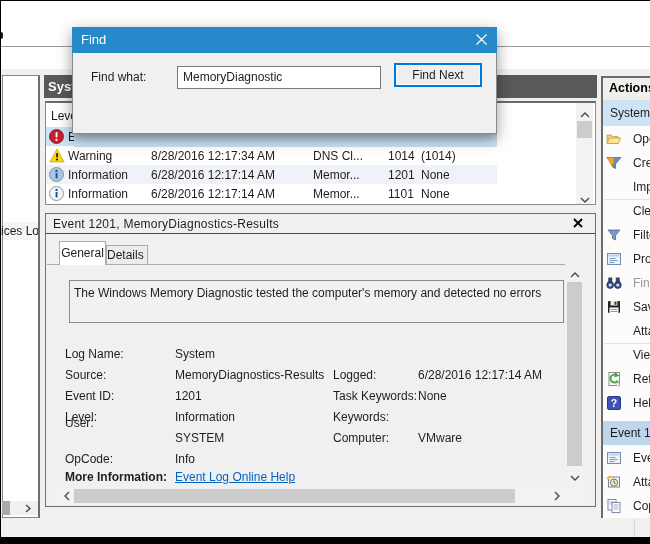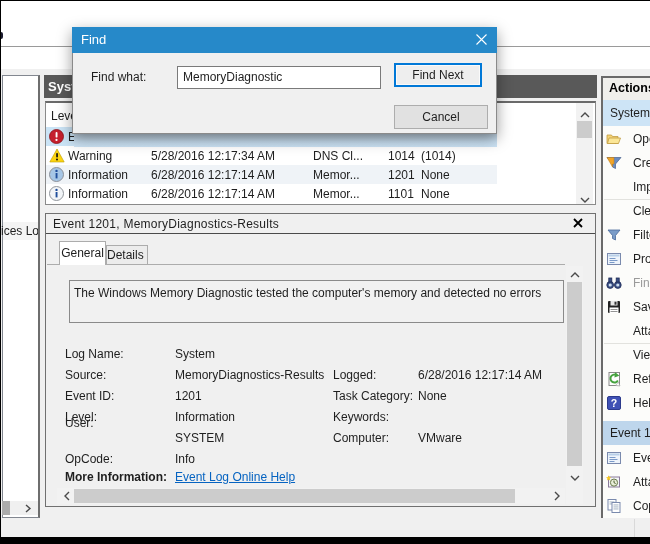--- a/index.html
+++ b/index.html
@@ -49,21 +49,21 @@
   </svg>
   <div class="abs" style="left:68px;top:130px;">Error</div>
   <div class="abs" style="left:74px;top:134px;width:423px;height:13px;background:linear-gradient(#b9cbda,#cbe2f4 60%,#cde4f6);"></div>
 
   <svg class="abs" style="left:49px;top:148px;" width="16" height="15" viewBox="0 0 16 15">
     <path d="M8 1 L15.2 14 H0.8 Z" fill="#fcd411" stroke="#b89a00" stroke-width="0.6"></path>
     <rect x="7.2" y="5" width="1.7" height="4.6" rx="0.8" fill="#111"></rect>
     <circle cx="8" cy="11.6" r="1" fill="#111"></circle>
   </svg>
   <div class="abs" style="left:68px;top:149px;">Warning</div>
-  <div class="abs" style="left:151px;top:149px;">5/28/2016 12:17:34 AM</div>
+  <div class="abs" style="left:151px;top:149px;">8/28/2016 12:17:34 AM</div>
   <div class="abs" style="left:313px;top:149px;">DNS Cl...</div>
   <div class="abs" style="left:388px;top:149px;">1014</div>
   <div class="abs" style="left:421px;top:149px;">(1014)</div>
 
   <svg class="abs" style="left:49px;top:167px;" width="15" height="15" viewBox="0 0 15 15">
     <circle cx="7.5" cy="7.5" r="7" fill="#a6c6e6" stroke="#8d9199" stroke-width="1"></circle>
     <rect x="6.6" y="6" width="1.9" height="5.4" fill="#1f4e9c"></rect>
     <circle cx="7.5" cy="3.9" r="1.2" fill="#1f4e9c"></circle>
   </svg>
   <div class="abs" style="left:68px;top:168px;">Information</div>
@@ -108,21 +108,21 @@
   <div class="abs" style="left:74px;top:286px;width:488px;white-space:nowrap;overflow:hidden;">The Windows Memory Diagnostic tested the computer's memory and detected no errors</div>
 
   <div class="abs" style="left:65px;top:347px;">Log Name:</div>
     <div class="abs" style="left:175px;top:347px;">System</div>
   <div class="abs" style="left:65px;top:368px;">Source:</div>
     <div class="abs" style="left:175px;top:368px;">MemoryDiagnostics-Results</div>
   <div class="abs" style="left:333px;top:368px;">Logged:</div>
     <div class="abs" style="left:418px;top:368px;">6/28/2016 12:17:14 AM</div>
   <div class="abs" style="left:65px;top:389px;">Event ID:</div>
     <div class="abs" style="left:175px;top:389px;">1201</div>
-  <div class="abs" style="left:333px;top:389px;">Task Category:</div>
+  <div class="abs" style="left:333px;top:389px;">Task Keywords:</div>
     <div class="abs" style="left:418px;top:389px;">None</div>
   <div class="abs" style="left:65px;top:410px;">Level:</div>
     <div class="abs" style="left:175px;top:410px;">Information</div>
   <div class="abs" style="left:333px;top:410px;">Keywords:</div>
   <div class="abs" style="left:65px;top:416px;">User:</div>
     <div class="abs" style="left:175px;top:431px;">SYSTEM</div>
   <div class="abs" style="left:333px;top:431px;">Computer:</div>
     <div class="abs" style="left:418px;top:431px;">VMware</div>
   <div class="abs" style="left:65px;top:452px;">OpCode:</div>
     <div class="abs" style="left:175px;top:452px;">Info</div>
@@ -239,20 +239,19 @@
     </div>
 
   <div class="abs" style="left:72px;top:27px;width:425px;height:107px;background:#f0f0f0;border:1px solid #8a8a8a;box-shadow:0 5px 14px rgba(0,0,0,0.4);"></div>
   <div class="abs" style="left:72px;top:27px;width:425px;height:26px;background:#2689c9;color:#fff;font-size:13px;line-height:26px;padding-left:9px;">Find</div>
   <svg class="abs" style="left:475px;top:33px;" width="13" height="13" viewBox="0 0 13 13">
     <path d="M1.5 1.5 L11.5 11.5 M11.5 1.5 L1.5 11.5" stroke="#ffffff" stroke-width="1.1"></path>
   </svg>
   <div class="abs" style="left:91px;top:70px;">Find what:</div>
   <div class="abs" style="left:177px;top:66px;width:204px;height:23px;background:#fff;border:1px solid #7a7a7a;line-height:21px;padding-left:5px;">MemoryDiagnostic</div>
   <div class="abs" style="left:394px;top:63px;width:88px;height:24px;background:#eeeeee;border:2px solid #0078d7;box-shadow:inset 0 0 0 1px #fafafa;text-align:center;line-height:20px;">Find Next</div>
-  <div class="abs" style="left:394px;top:105px;width:94px;height:24px;background:#e1e1e1;border:1px solid #adadad;text-align:center;line-height:22px;">Cancel</div>
 
   <div class="abs" style="left:634px;top:519px;width:1px;height:18px;background:#d9d9d9;"></div>
   <div class="abs" style="left:0;top:0;width:650px;height:1px;background:#000;"></div>
   <div class="abs" style="left:0;top:0;width:1px;height:544px;background:#000;"></div>
   <div class="abs" style="left:0;top:537px;width:650px;height:7px;background:#000;"></div>
 
 </div>
 
 </body></html>

